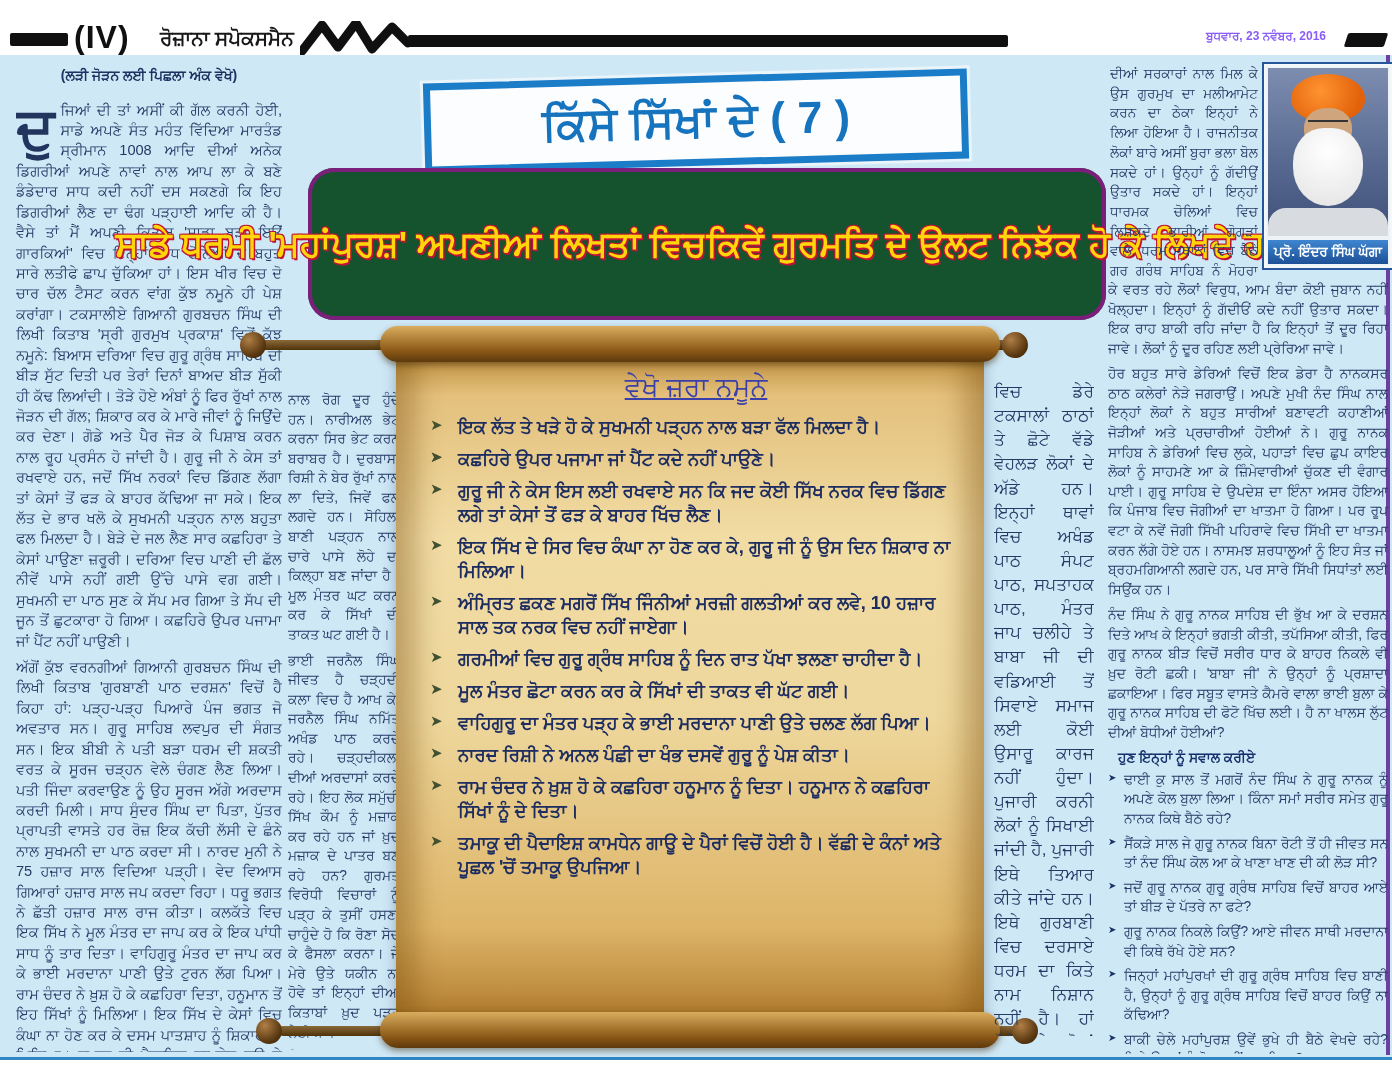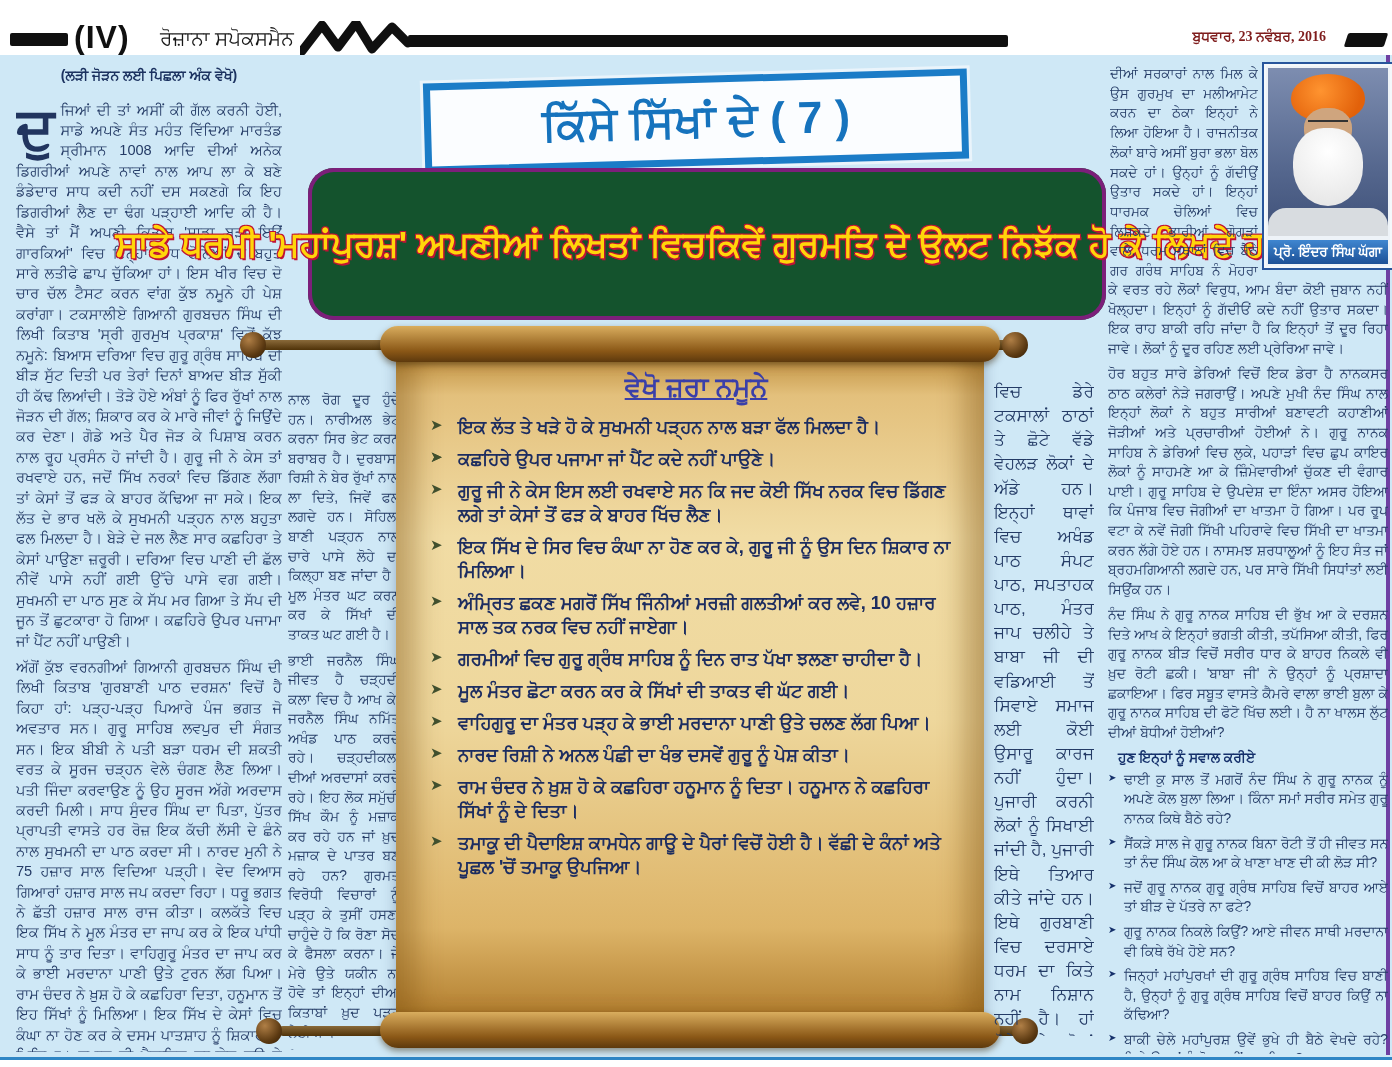--- a/index.html
+++ b/index.html
@@ -8,23 +8,23 @@
     background:#ffffff;
     font-family:"Liberation Sans","DejaVu Sans",sans-serif;
   }
   
   .masthead{position:absolute;left:0;top:0;width:1392px;height:56px;background:#fff;margin-top:11px;}
   .mh-bar{position:absolute;background:#101010;border-radius:2px;}
   .mh-bar.b1{left:10px;top:22px;width:58px;height:13px;}
   .mh-bar.b2{left:408px;top:24px;width:600px;height:12px;}
   .mh-bar.b3{left:1346px;top:22px;width:40px;height:14px;transform:skewX(-18deg);}
   .mh-edition{position:absolute;left:74px;top:8px;font-size:32px;font-weight:bold;color:#101010;letter-spacing:1px;}
-  .mh-name{position:absolute;left:160px;top:16px;font-size:20px;font-weight:normal;color:#181818;}
+  .mh-name{position:absolute;left:160px;top:16px;font-size:20px;font-weight:bold;color:#181818;}
   .mh-zigzag{position:absolute;left:300px;top:10px;}
-  .mh-date{position:absolute;right:66px;top:18px;font-size:14px;font-weight:bold;color:#7f1d1d;font-family:Liberation Serif, serif;}
+  .mh-date{position:absolute;right:66px;top:18px;font-size:12px;font-weight:bold;color:#8b5cf6;font-family:Liberation Sans, sans-serif;}
   .mh-rule{position:absolute;left:6px;top:50px;width:1380px;border-top:2px dotted #777;}
   
   .sheet{position:absolute;left:0;top:55px;width:1392px;height:1004px;background:#cfe8f6;}
   .right-edge{position:absolute;right:2px;top:55px;width:4px;height:1000px;background:#6e3fa2;}
   .bottom-rule{position:absolute;left:0;top:1057px;width:1392px;height:3px;background:#2f86c5;}
   .col{position:absolute;color:#243b66;text-align:justify;overflow:hidden;}
   .col p{margin:0 0 6px 0;}
   
   .left-col{left:16px;top:66px;width:266px;height:986px;font-size:14.6px;line-height:1.4;}
   .series-note{text-align:center;font-weight:bold;font-size:14px;color:#1c3260;margin-bottom:14px;}
@@ -58,21 +58,21 @@
     border-radius:6px;
   }
   .roller{position:absolute;left:-8px;right:-8px;height:36px;border-radius:18px;
     background:linear-gradient(180deg,#d9ad5e,#8a5716 70%,#5d390d);box-shadow:0 3px 6px rgba(60,40,10,.5);}
   .roller.top{top:0;}
   .roller.bottom{bottom:0;}
   .rod{position:absolute;height:10px;background:linear-gradient(180deg,#8a6a3a,#4f3208);border-radius:5px;}
   .knob{position:absolute;width:26px;height:26px;border-radius:50%;
     background:radial-gradient(circle at 34% 30%,#b07f46,#5c3a12 62%,#2e1b05);}
   .scroll-inner{position:absolute;left:42px;right:30px;top:44px;bottom:40px;overflow:hidden;}
-  .scroll-title{text-align:center;font-size:27px;font-weight:bold;color:#3a3fa9;text-decoration:underline;margin:2px 0 12px 0;}
+  .scroll-title{text-align:center;font-size:27px;font-weight:normal;color:#3a3fa9;text-decoration:underline;margin:2px 0 12px 0;}
   .scroll-list{list-style:none;margin:0;padding:0;}
   .scroll-list li{position:relative;padding-left:28px;margin-bottom:8px;
     font-size:18.2px;font-weight:600;color:#1d2d60;line-height:1.32;}
   .scroll-list .arr{position:absolute;left:0;top:0;color:#41502e;font-size:15px;}
   
   .col4{left:994px;top:380px;width:100px;height:656px;font-size:17px;line-height:1.42;}
   
   .rtop{left:1110px;top:64px;width:148px;height:212px;font-size:13.6px;line-height:1.45;}
   
   .photo-frame{position:absolute;left:1262px;top:62px;width:128px;height:204px;

